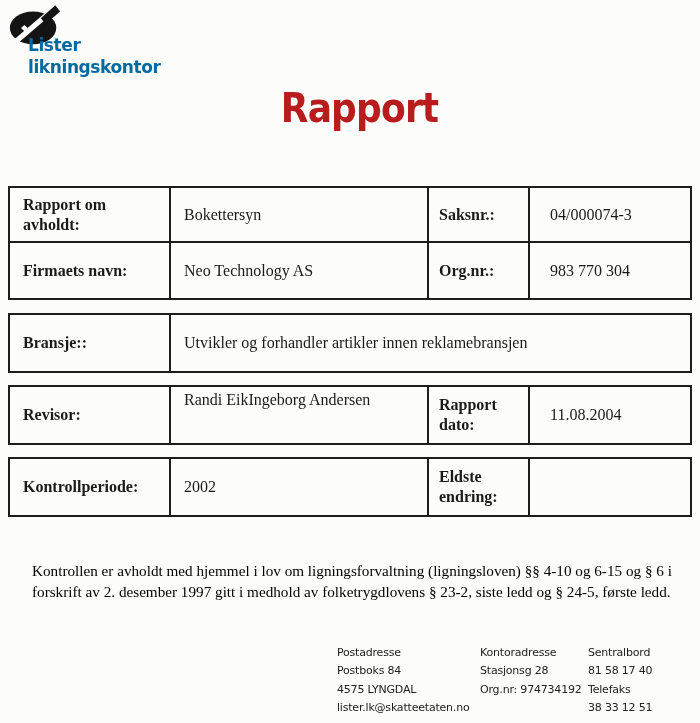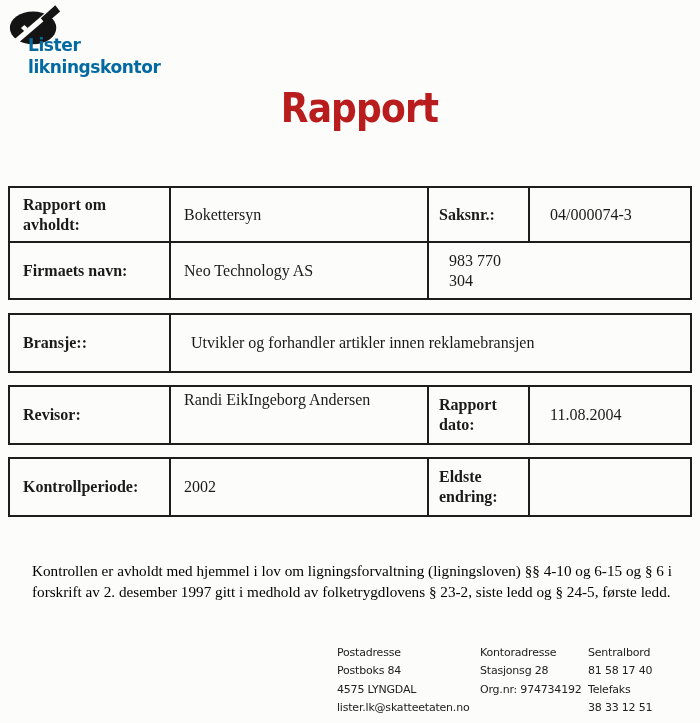--- a/index.html
+++ b/index.html
@@ -31,21 +31,21 @@
   }
   .page-title .squeeze{display:inline-block;transform:scaleX(0.88);letter-spacing:-1px;margin-left:18px;}
   
   .tbl{
     position:absolute;left:8px;width:684px;
     display:grid;
     border:2px solid var(--bd);
     background:transparent;
   }
   .t1{top:186px;height:114px;grid-template-columns:161px 258px 101px 160px;grid-template-rows:55px 55px;}
-  .t2{top:313px;height:60px;grid-template-columns:161px 519px;grid-template-rows:56px;gap:7px;}
+  .t2{top:313px;height:60px;grid-template-columns:161px 519px;grid-template-rows:56px;}
   .t3{top:385px;height:60px;grid-template-columns:161px 258px 101px 160px;grid-template-rows:56px;}
   .t4{top:457px;height:60px;grid-template-columns:161px 258px 101px 160px;grid-template-rows:56px;}
   .cell{
     display:flex;align-items:center;
     font-size:16px;line-height:20px;
     padding:2px 8px 2px 13px;
     overflow:hidden;
   }
   .cell.label{font-weight:bold;padding-right:24px;}
   .cell.label2{font-weight:bold;padding-left:10px;padding-right:4px;}
@@ -100,20 +100,23 @@
   <div class="cell value2 bb">
       <span>04/000074-3</span>
     </div>
 
   <div class="cell label br">
       <span>Firmaets navn:</span>
     </div>
   <div class="cell value br">
       <span>Neo Technology AS</span>
     </div>
+  <div class="cell label2 br">
+      <span>Org.nr.:</span>
+    </div>
   <div class="cell value2">
       <span>983 770 304</span>
     </div>
 </div>
 
 <div class="tbl t2">
   <div class="cell label br">
       <span>Bransje::</span>
     </div>
   <div class="cell value">

